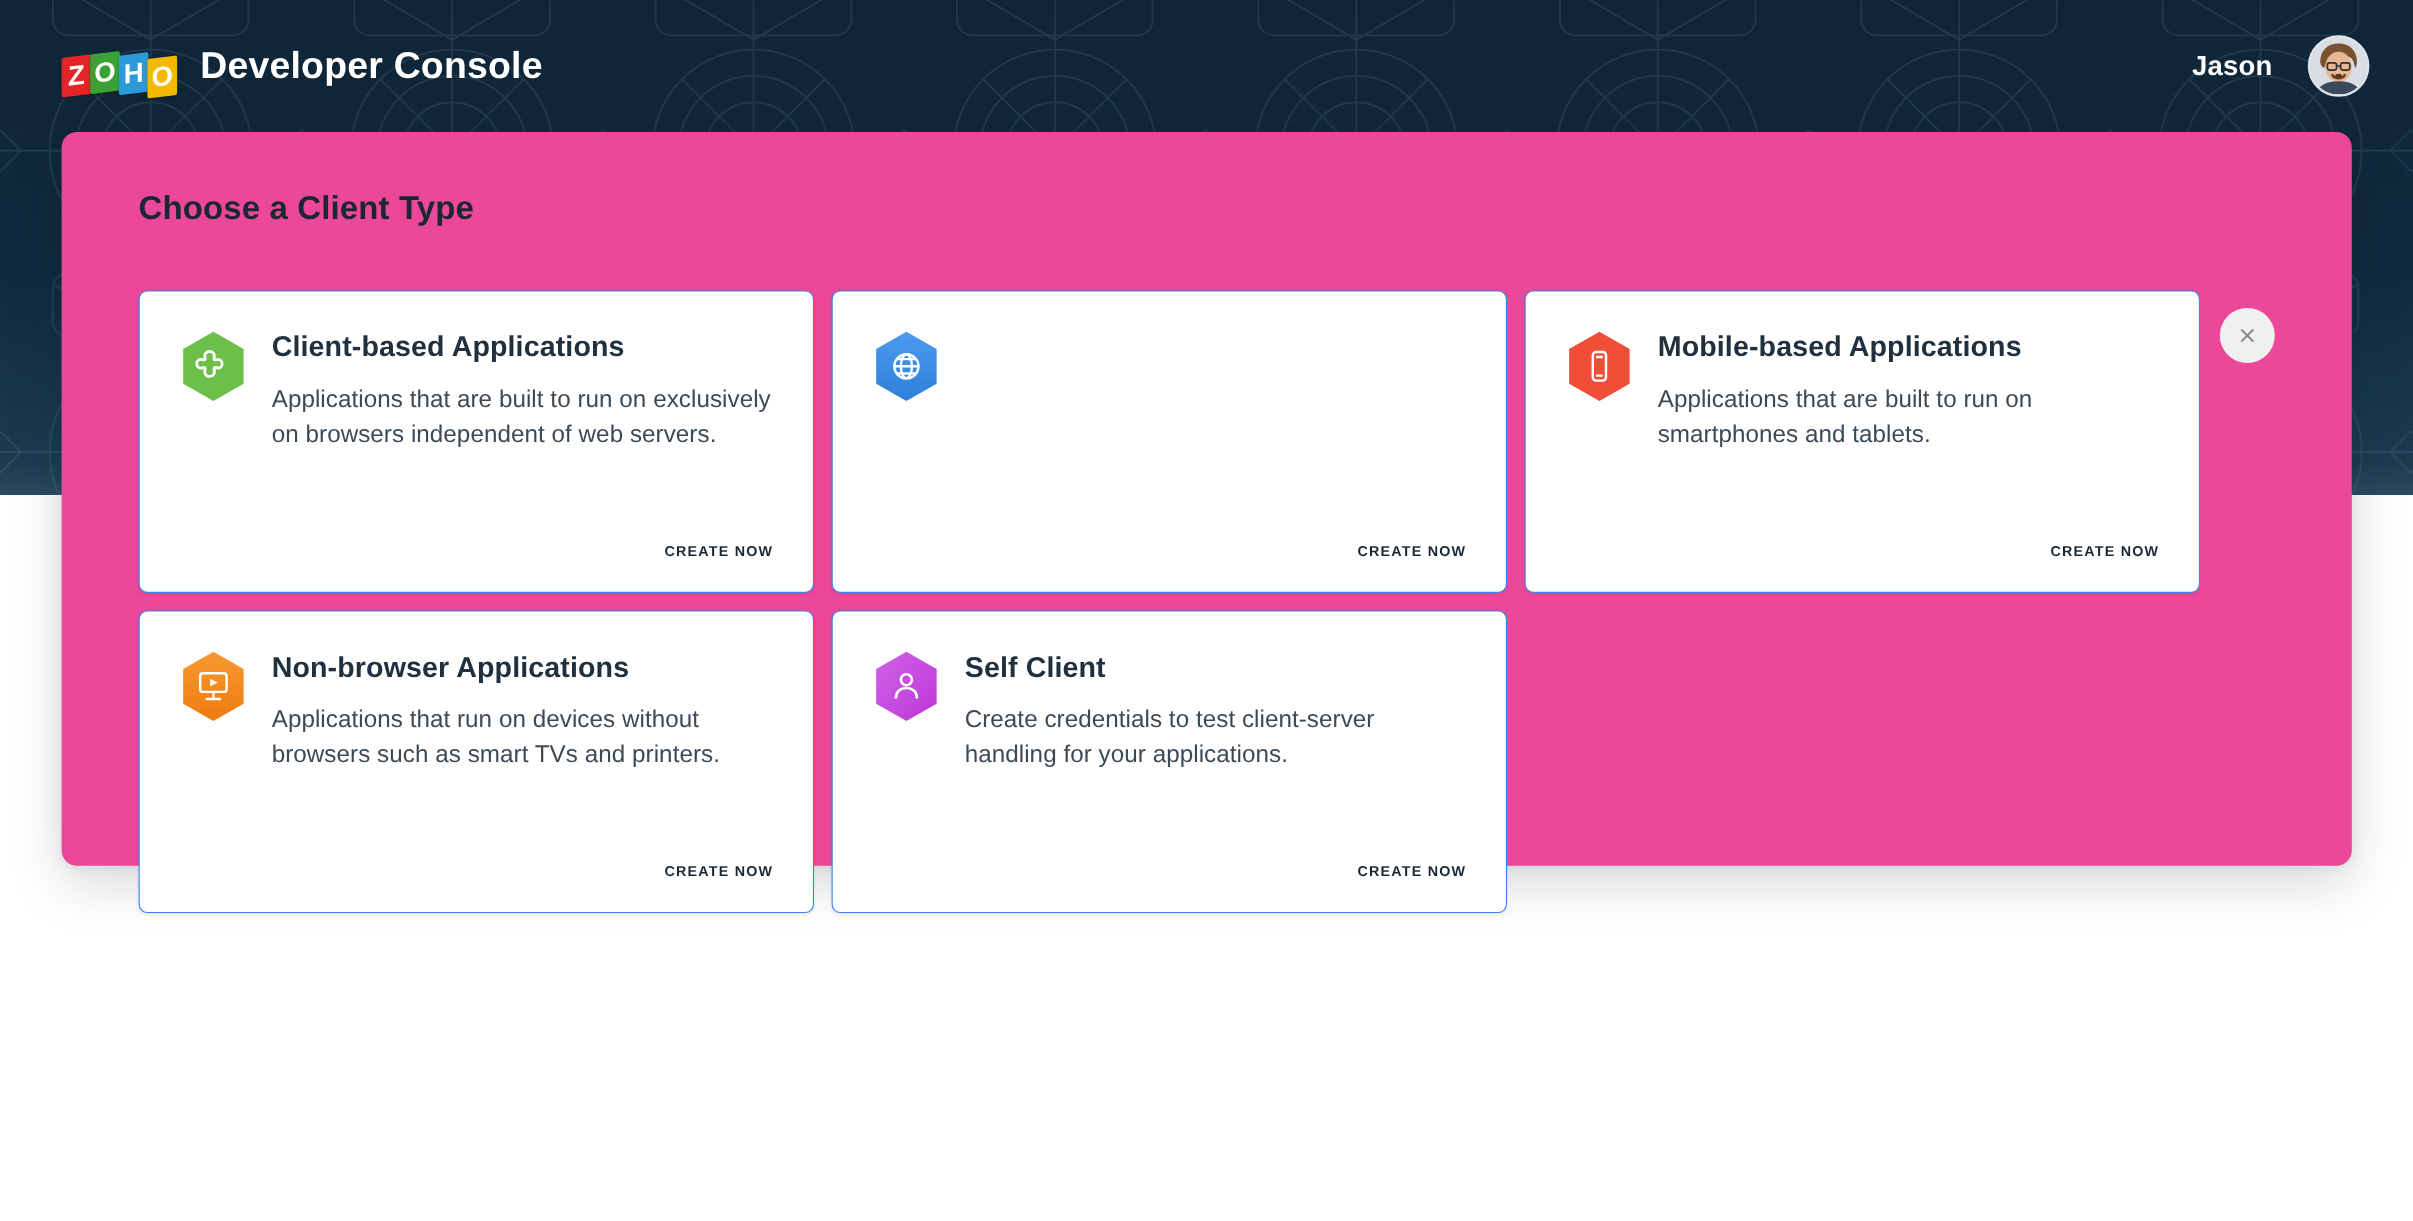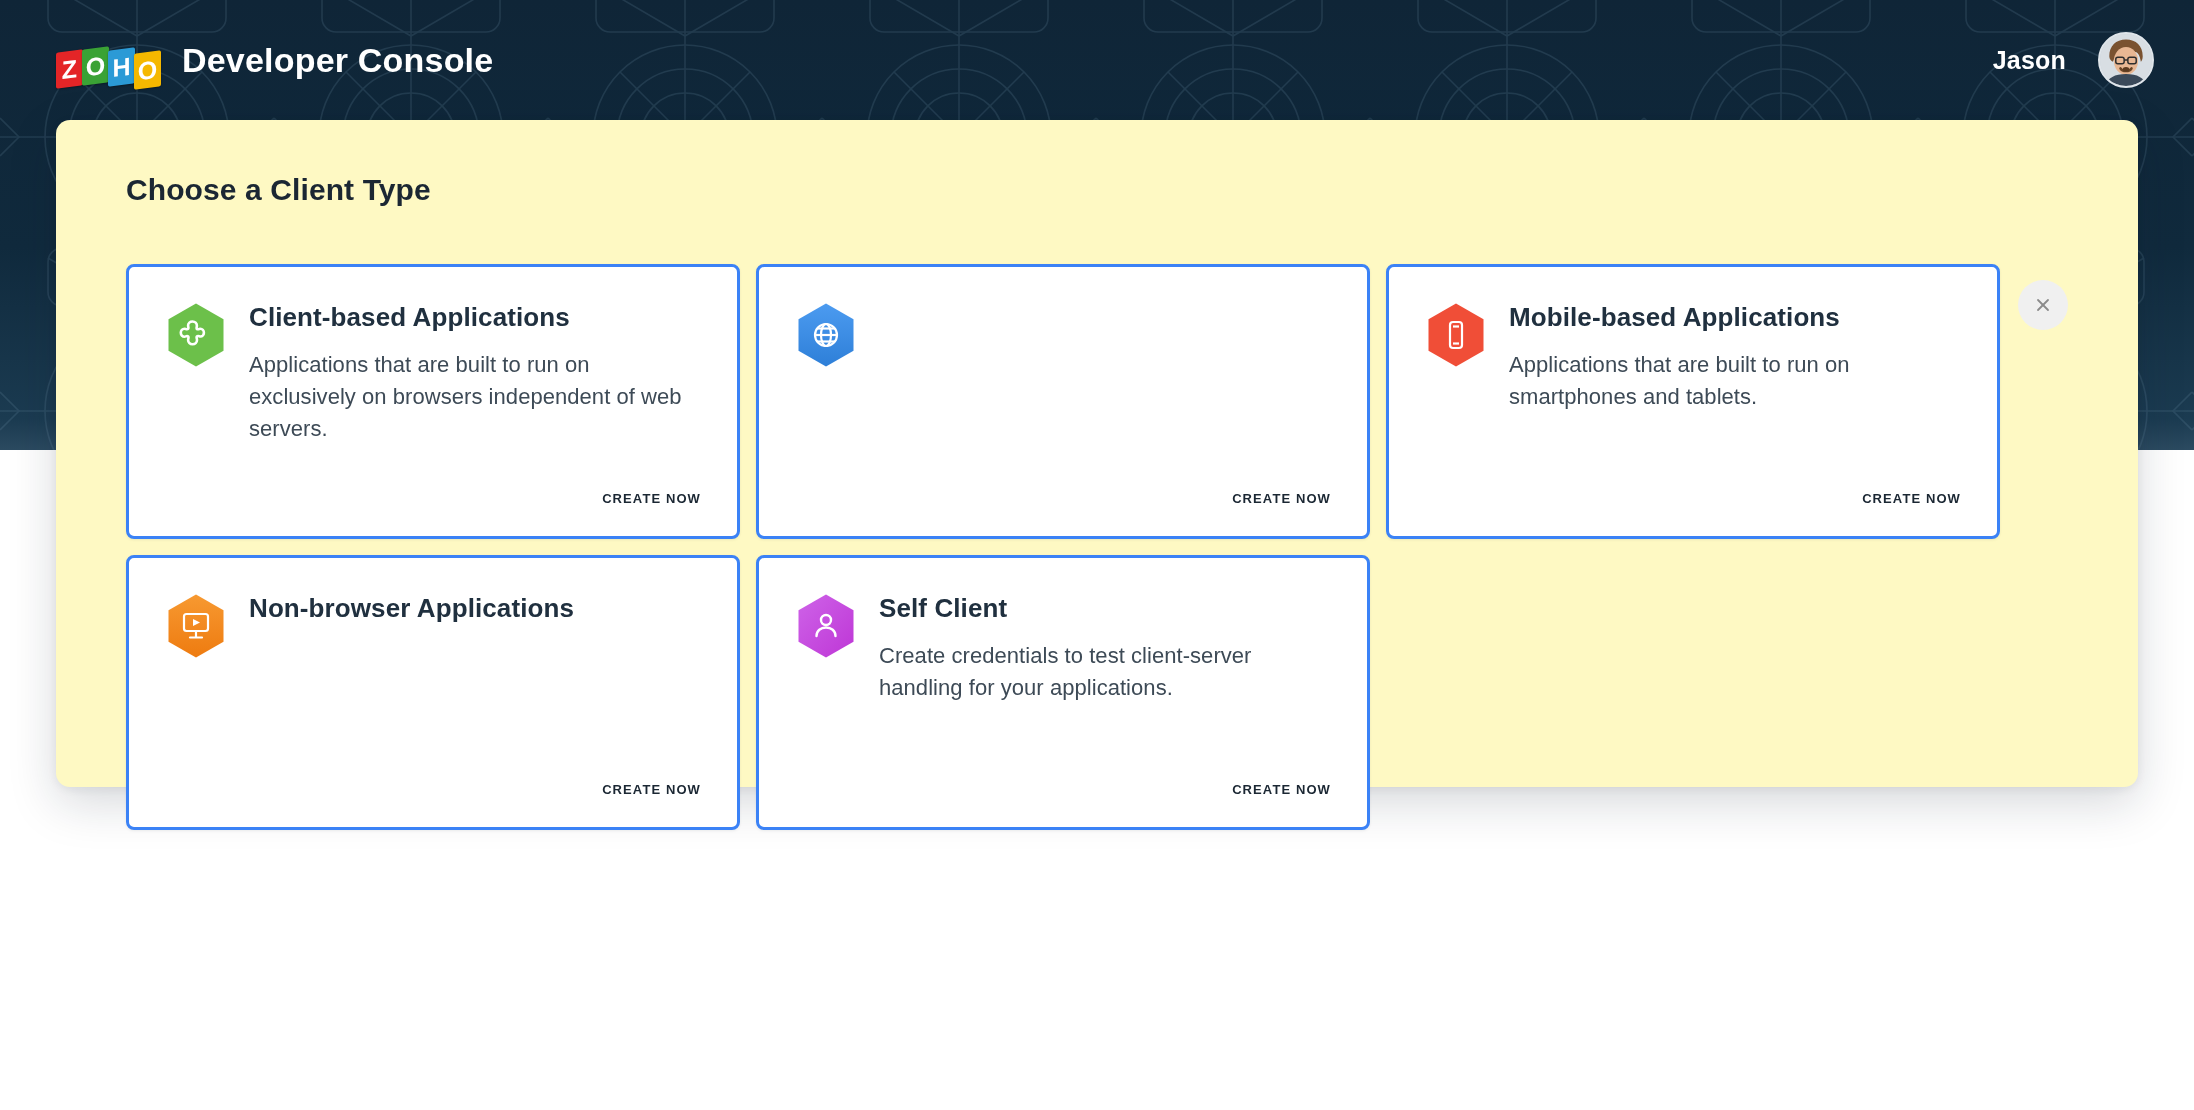--- a/index.html
+++ b/index.html
@@ -114,21 +114,21 @@
   }
   .avatar svg { display: block; width: 100%; height: 100%; }
 
   
   .modal {
     position: absolute;
     left: 56px;
     top: 120px;
     width: 2082px;
     height: 667px;
-    background: #fef9c3;
+    background: #ec4899;
     border-radius: 14px;
     box-shadow: 0 16px 48px rgba(16, 32, 48, 0.17),
                 0 2px 10px rgba(16, 32, 48, 0.07);
     z-index: 20;
     padding: 52px 58px 0 70px;
   }
 
   .modal-title {
     font-size: 30px;
     font-weight: bold;
@@ -158,21 +158,21 @@
     margin-top: 56px;
     display: grid;
     grid-template-columns: repeat(3, 614px);
     gap: 16px 16px;
   }
 
   .type-card {
     width: 614px;
     height: 275px;
     background: #ffffff;
-    border: 3px solid #3b82f6;
+    border: 1px solid #3b82f6;
     border-radius: 8px;
     box-shadow: 0 1px 3px rgba(20, 30, 45, 0.07);
     padding: 33px 36px 0 36px;
     position: relative;
     display: flex;
     cursor: pointer;
   }
 
   .card-icon {
     width: 62px;
@@ -379,20 +379,21 @@
             <g fill="none" stroke="#ffffff" stroke-width="2.2" stroke-linejoin="round" stroke-linecap="round">
               <rect x="19" y="21" width="24" height="17" rx="2.5"></rect>
               <line x1="31" y1="38" x2="31" y2="44"></line>
               <line x1="25" y1="44.5" x2="37" y2="44.5"></line>
             </g>
             <path d="M28 26 L35 29.5 L28 33 Z" fill="#ffffff"></path>
           </svg>
         </span>
         <div class="card-body">
           <div class="card-title">Non-browser Applications</div>
+          <div class="card-desc">Applications that run on devices without browsers such as smart TVs and printers.</div>
         </div>
         <button class="card-cta">CREATE NOW</button>
       </div>
 
       <div class="type-card">
         <span class="card-icon">
           <svg viewBox="0 0 62 68" xmlns="http://www.w3.org/2000/svg">
             <defs>
               <linearGradient id="purpleHex" x1="0" y1="0" x2="1" y2="1">
                 <stop offset="0%" stop-color="#CE63E8"></stop>

